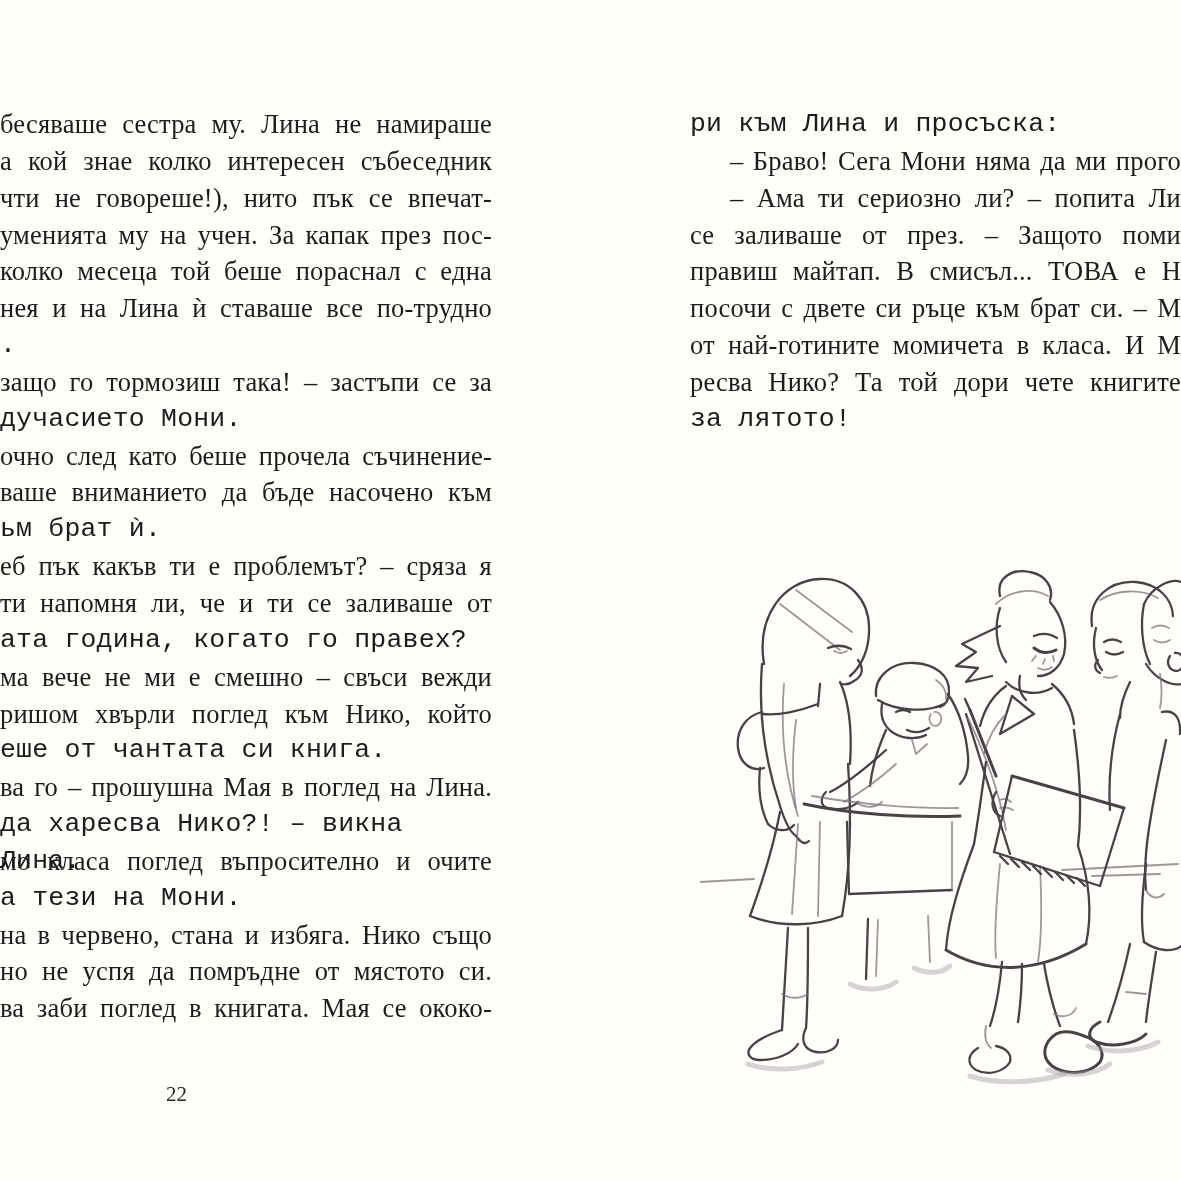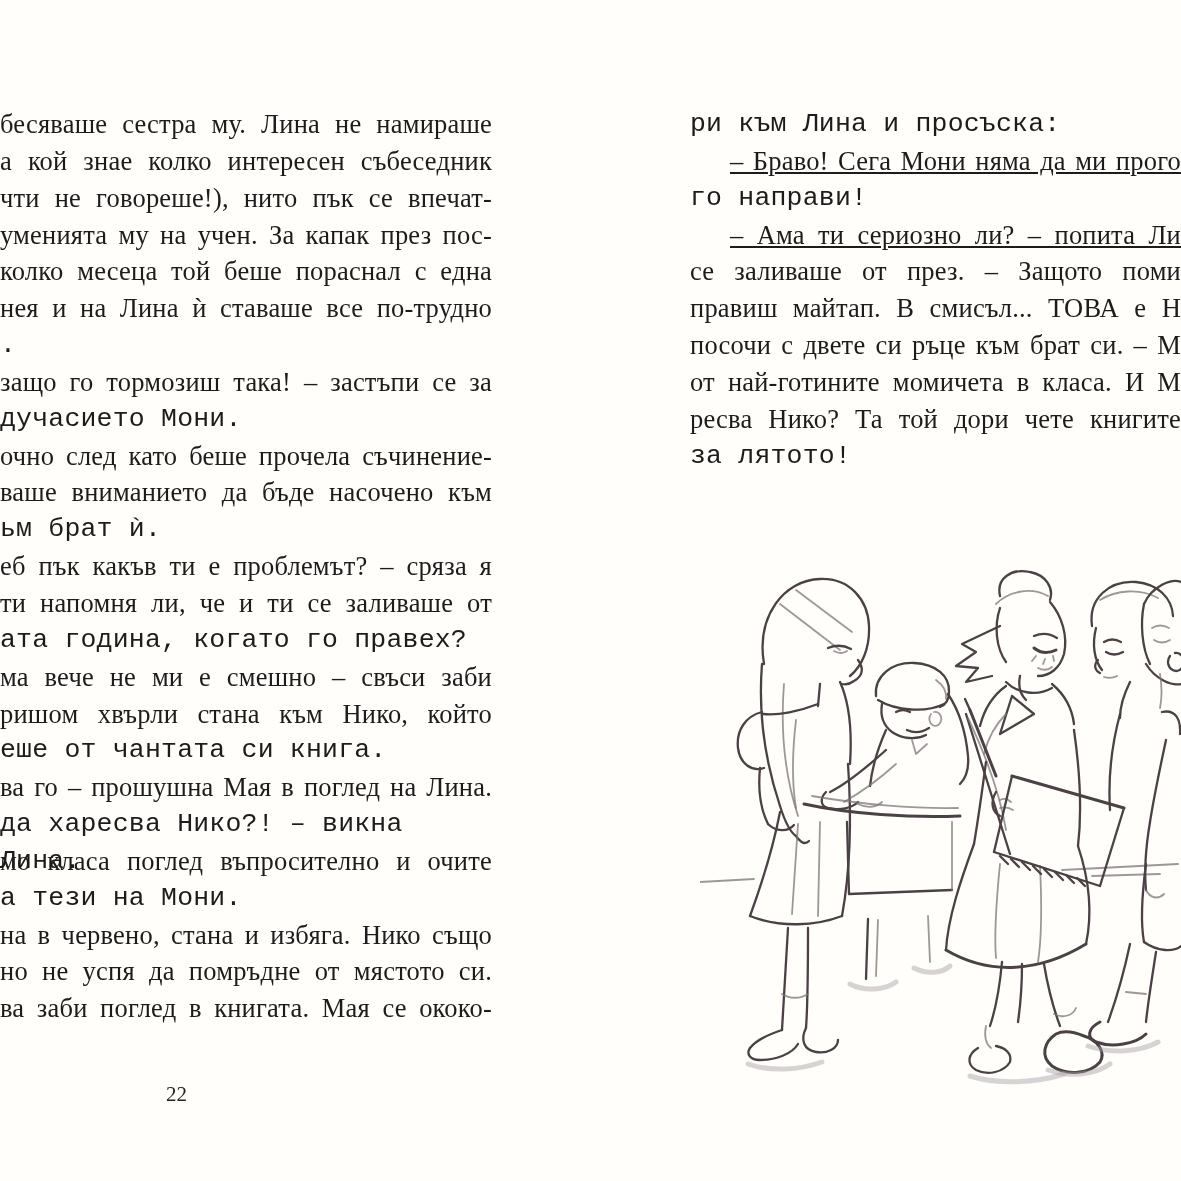--- a/index.html
+++ b/index.html
@@ -18,21 +18,21 @@
     font-size:26.5px;
     line-height:36.85px;
     letter-spacing:0.2px;
     color:#1d1b1b;
   }
   .text-col.left{left:0;width:492px;}
   .text-col.right{left:690px;width:491px;}
   .line{white-space:normal;height:36.85px;overflow:visible;}
   .line.j{text-align:justify;text-align-last:justify;text-justify:inter-word;}
   .line.l{text-align:left;text-align-last:left;font-family:Liberation Mono, monospace;}
-  .line.ind{padding-left:40px;text-decoration:underline;}
+  .line.ind{padding-left:40px;}
   .page-number{
     position:absolute;
     left:166px;top:1082px;
     font-size:21px;color:#242222;
   }
   .illustration{
     position:absolute;
     left:700px;top:563px;
     width:481px;height:522px;
   }
@@ -56,36 +56,35 @@
       <div class="line j">нея и на Лина ѝ ставаше все по-трудно</div>
       <div class="line l">.</div>
       <div class="line j">защо го тормозиш така! – застъпи се за</div>
       <div class="line l">дучасието Мони.</div>
       <div class="line j">очно след като беше прочела съчинение-</div>
       <div class="line j">ваше вниманието да бъде насочено към</div>
       <div class="line l">ьм брат ѝ.</div>
       <div class="line j">еб пък какъв ти е проблемът? – сряза я</div>
       <div class="line j">ти напомня ли, че и ти се заливаше от</div>
       <div class="line l">ата година, когато го правех?</div>
-      <div class="line j">ма вече не ми е смешно – свъси заби</div>
-      <div class="line j">ришом хвърли стана към Нико, който</div>
+      <div class="line j">ма вече не ми е смешно – свъси вежди</div>
+      <div class="line j">ришом хвърли поглед към Нико, който</div>
       <div class="line l">еше от чантата си книга.</div>
       <div class="line j">ва го – прошушна Мая в поглед на Лина.</div>
       <div class="line l">да харесва Нико?! – викна Лина.</div>
       <div class="line j">мо класа поглед въпросително и очите</div>
       <div class="line l">а тези на Мони.</div>
       <div class="line j">на в червено, стана и избяга. Нико също</div>
       <div class="line j">но не успя да помръдне от мястото си.</div>
       <div class="line j">ва заби поглед в книгата. Мая се ококо-</div>
     </div>
 
   <div class="text-col right" id="right-col">
       <div class="line l">ри към Лина и просъска:</div>
       <div class="line j ind">– Браво! Сега Мони няма да ми прого</div>
-      <div class="line l">го направи!</div>
       <div class="line j ind">– Ама ти сериозно ли? – попита Ли</div>
       <div class="line j">се заливаше от през. – Защото поми</div>
       <div class="line j">правиш майтап. В смисъл... ТОВА е Н</div>
       <div class="line j">посочи с двете си ръце към брат си. – М</div>
       <div class="line j">от най-готините момичета в класа. И М</div>
       <div class="line j">ресва Нико? Та той дори чете книгите</div>
       <div class="line l">за лятото!</div>
     </div>
 
   <div class="page-number">22</div>

